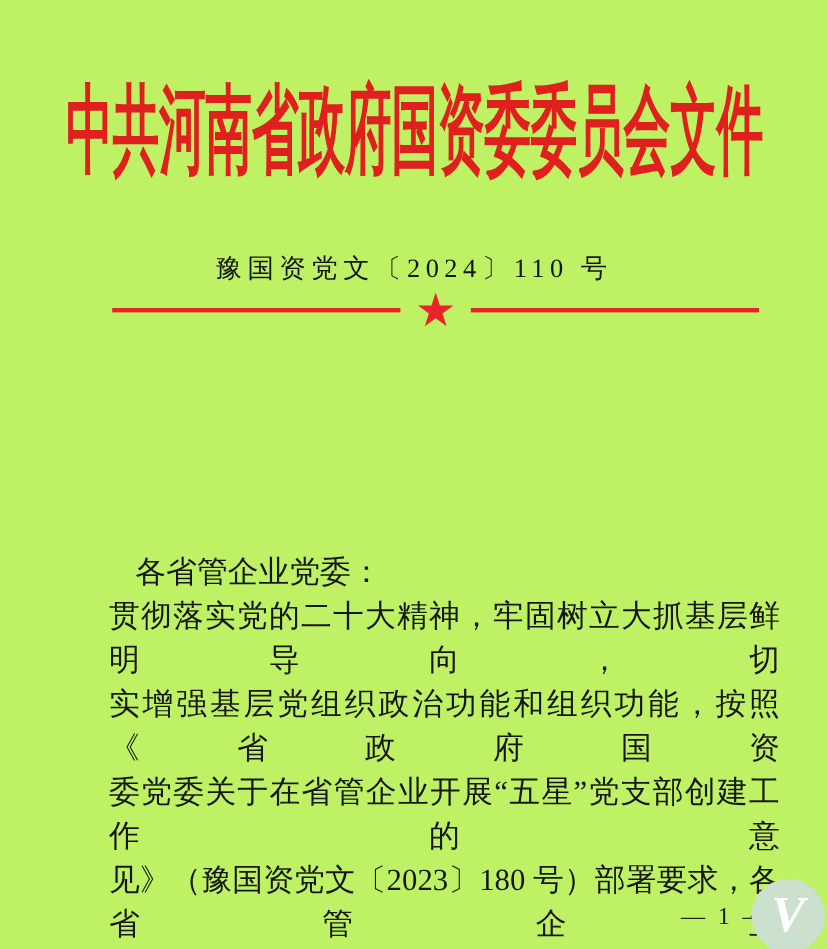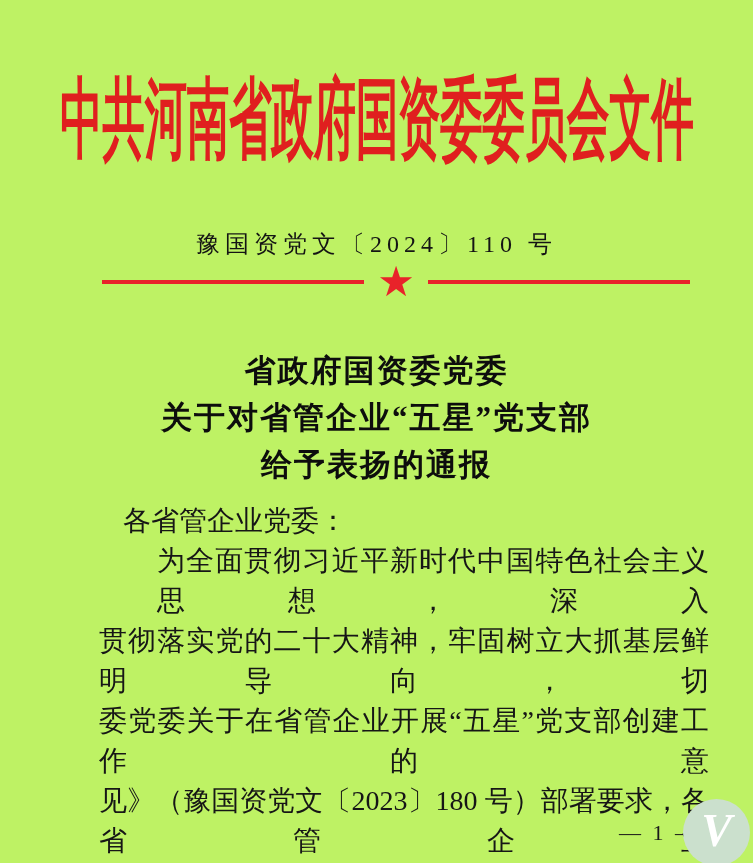--- a/index.html
+++ b/index.html
@@ -128,30 +128,25 @@
   </div>
 
   <div class="doc-number">豫国资党文〔2024〕110 号</div>
 
   <div class="divider">
     <span class="dline"></span>
     <span class="star">★</span>
     <span class="dline"></span>
   </div>
 
-  <div class="title-block">
-    <div class="title-line">省政府国资委党委</div>
-    <div class="title-line">关于对省管企业“五星”党支部</div>
-    <div class="title-line">给予表扬的通报</div>
-  </div>
 
   <div class="body-block">
     <div class="sal">各省管企业党委：</div>
-    <div class="para-line indent">为全面贯彻习近平新时代中国特色社会主义思想，深入</div>
     <div class="para-line">贯彻落实党的二十大精神，牢固树立大抓基层鲜明导向，切</div>
+    <div class="para-line">实增强基层党组织政治功能和组织功能，按照《省政府国资</div>
     <div class="para-line">委党委关于在省管企业开展“五星”党支部创建工作的意</div>
     <div class="para-line">见》（豫国资党文〔2023〕180 号）部署要求，各省管企业</div>
 
   </div>
 
   <div class="page-number">— 1 —</div>
 
   <div class="watermark">
     <span class="wletter">V</span>
   </div>

